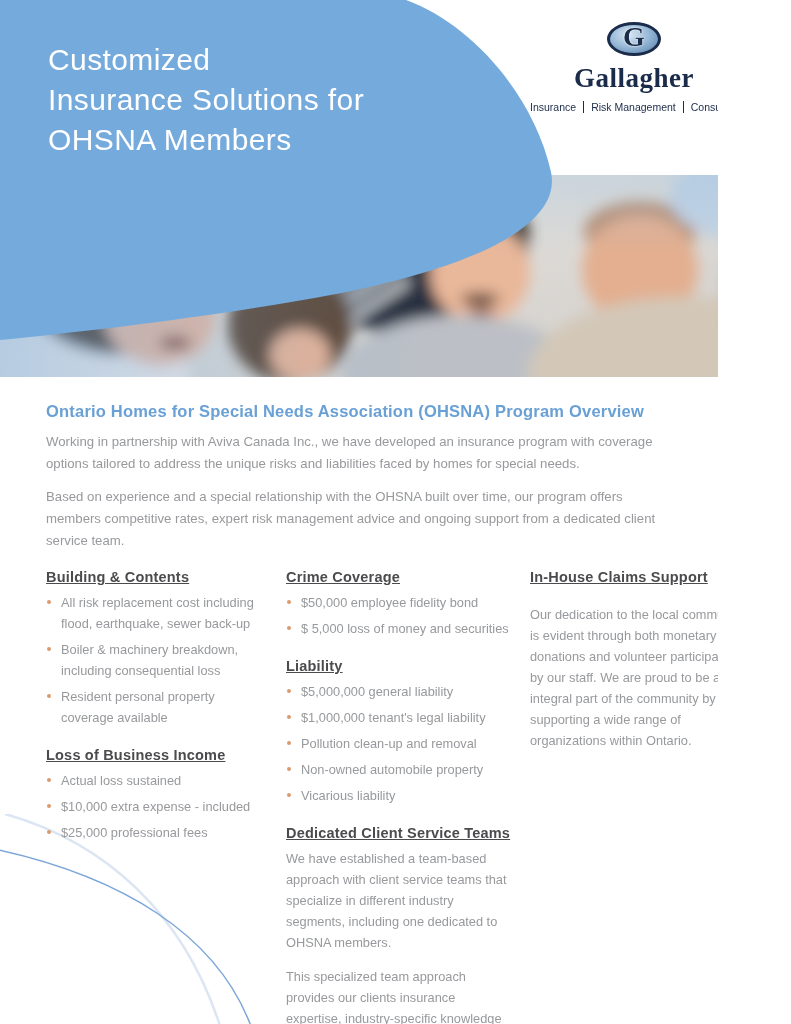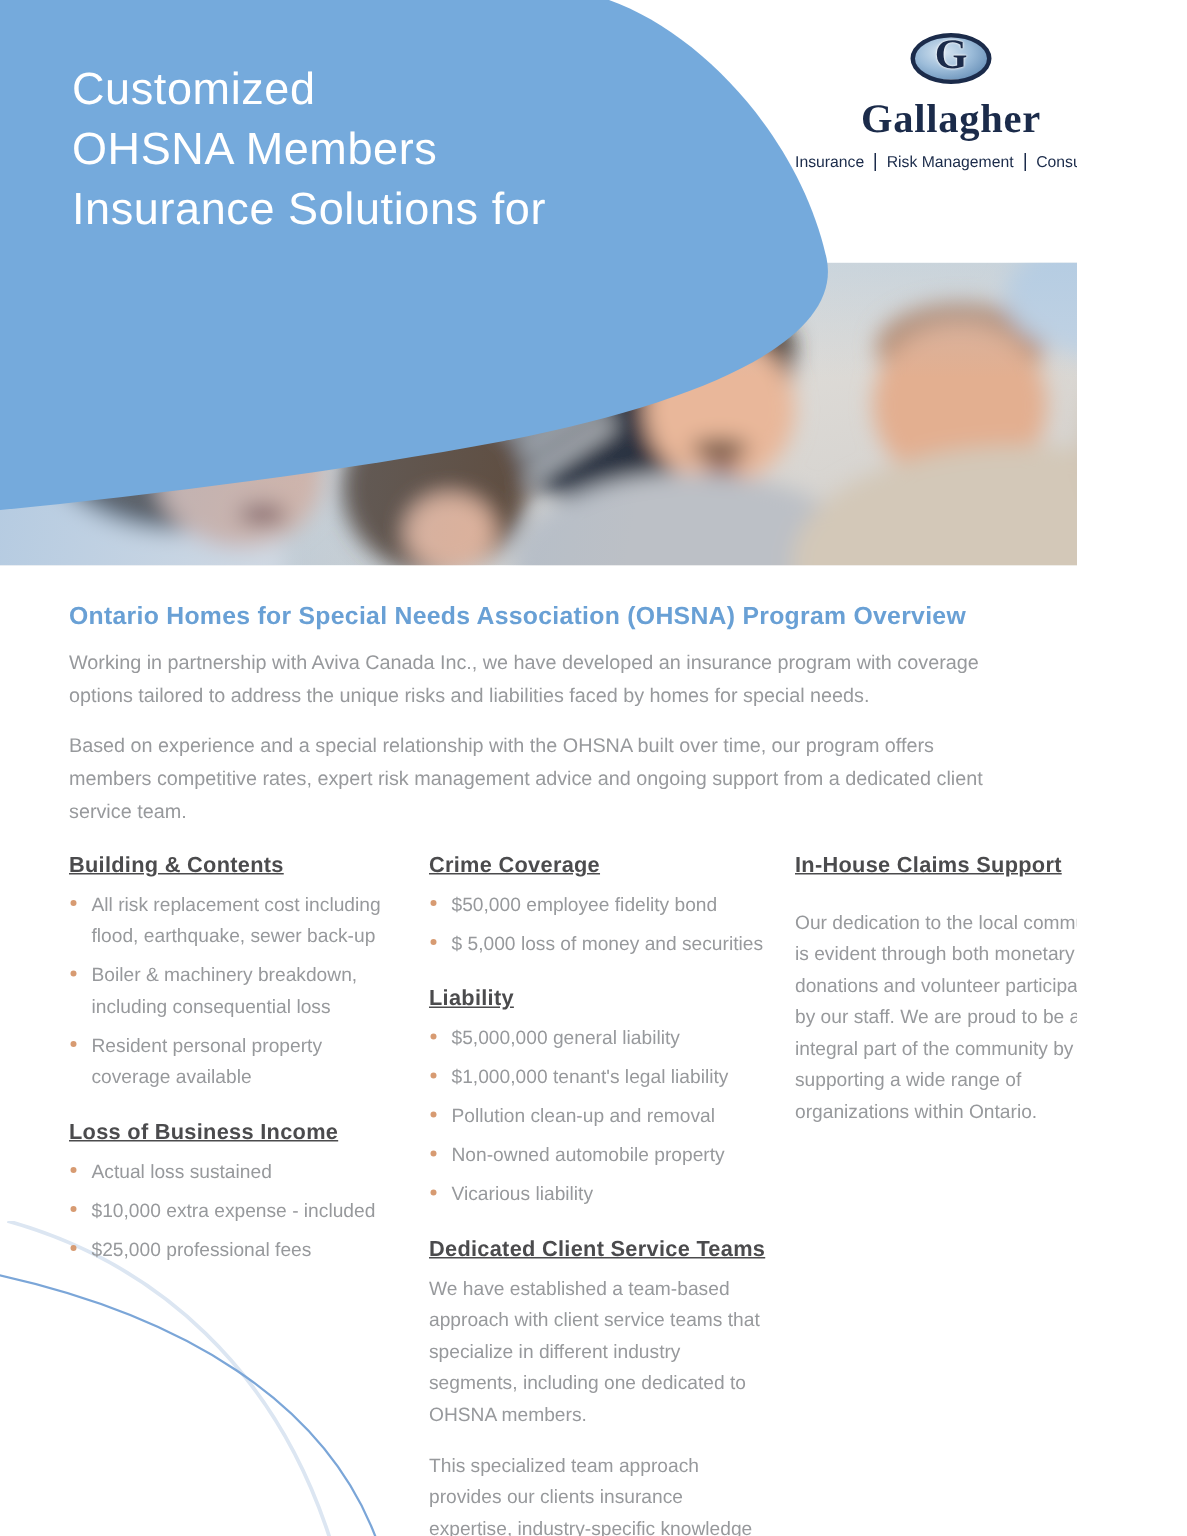--- a/index.html
+++ b/index.html
@@ -115,22 +115,22 @@
     </svg>
     <div class="photo-tint"></div>
   </div>
 
   <svg class="blue-shape" width="791" height="345" viewBox="0 0 791 345" aria-hidden="true">
     <path d="M0 0 H406 C468 22 533 92 551 172 C562 224 478 266 336 294 C224 315 92 331 0 340 Z" style="fill:var(--sky-blue)"></path>
   </svg>
 
   <div class="page-title">
     <div>Customized</div>
+    <div>Insurance Solutions for</div>
     <div>OHSNA Members</div>
-    <div>Insurance Solutions for</div>
   </div>
 
   <div class="logo">
     <div class="globe">
       <div class="g">G</div>
     </div>
     <div class="wordmark">Gallagher</div>
     <div class="tagline">
       <span>Insurance</span><span>Risk Management</span><span>Consulting</span>
     </div>

